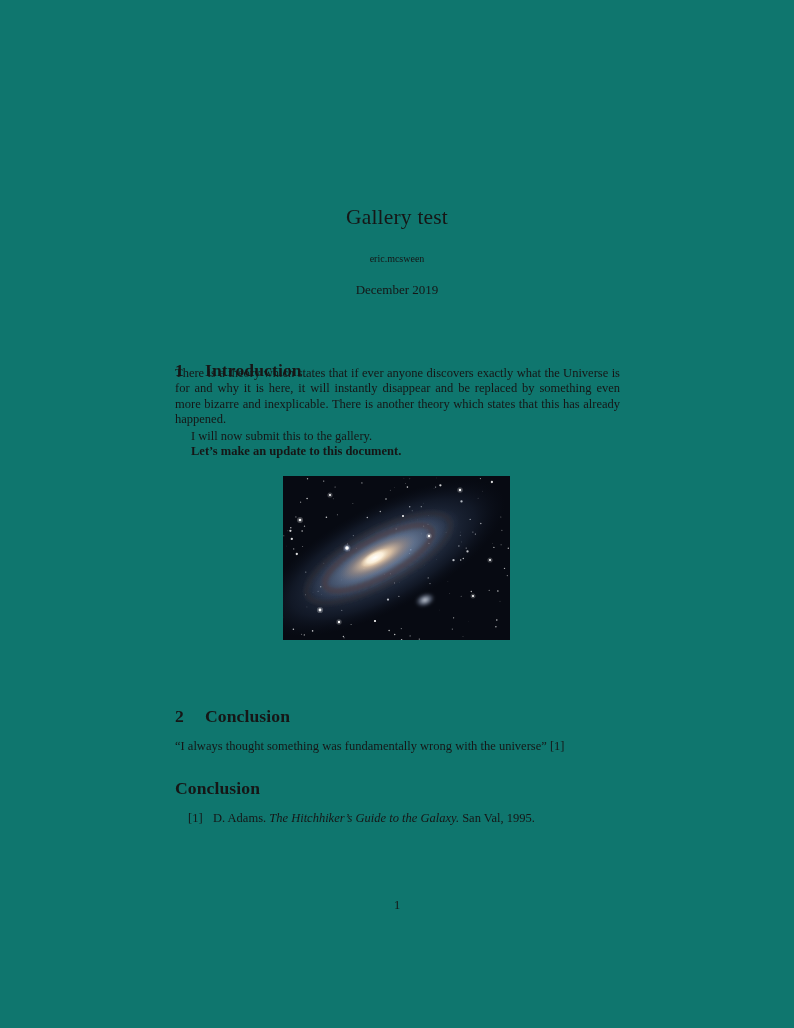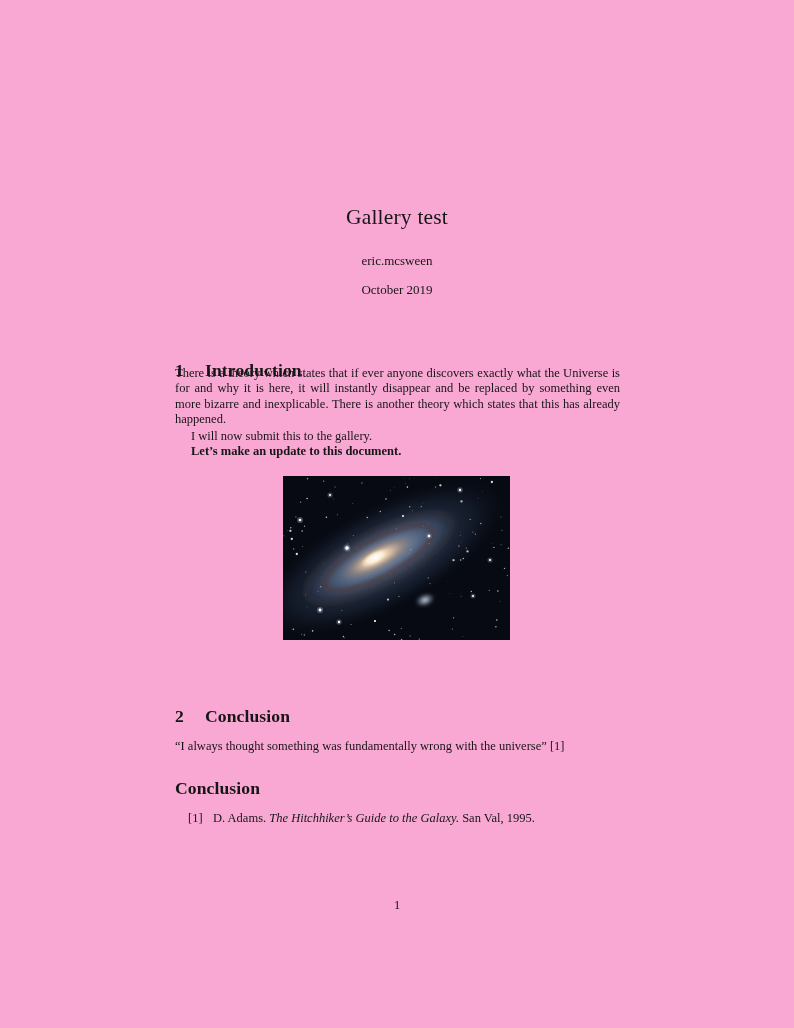--- a/index.html
+++ b/index.html
@@ -1,29 +1,29 @@
 <!DOCTYPE html>
 <html><head>
 <meta charset="utf-8">
 <style>
   html, body { margin: 0; padding: 0; background: #e8e8e8; }
   .page {
     position: relative;
     width: 794px;
     height: 1028px;
     margin: 0 auto;
-    background: #f9a8d4;
+    background: #0f766e;
     font-family: "Liberation Serif", "DejaVu Serif", serif;
     color: #161616;
     overflow: hidden;
   }
   .abs { position: absolute; margin: 0; }
   .centered { left: 0; right: 0; text-align: center; }
   .doc-title { top: 205px; font-size: 21.5px; font-weight: 400; letter-spacing: 0.2px; }
-  .doc-author { top: 253px; font-size: 13px; }
+  .doc-author { top: 253px; font-size: 10px; }
   .doc-date { top: 282px; font-size: 13px; }
 
   .col { left: 175px; width: 445px; }
   h2.sec { font-size: 17.6px; font-weight: 700; letter-spacing: 0.1px; }
   .sec-num { display: inline-block; min-width: 30px; }
   .sec-intro { top: 332px; margin-top: 28px; }
   .sec-conclusion { top: 706px; }
   .sec-references { top: 778px; }
 
   p.body-text { font-size: 12.5px; line-height: 15.4px; }
@@ -43,21 +43,21 @@
 
   .page-num { top: 898px; font-size: 12.5px; }
 </style>
 </head>
 <body>
 
 <div class="page">
 
   <h1 class="abs centered doc-title">Gallery test</h1>
   <div class="abs centered doc-author">eric.mcsween</div>
-  <div class="abs centered doc-date">October 2019</div>
+  <div class="abs centered doc-date">December 2019</div>
 
   <h2 class="abs col sec sec-intro"><span class="sec-num">1</span><span>Introduction</span></h2>
 
   <p class="abs col body-text para-main">There is a theory which states that if ever anyone discovers exactly what the Universe is for and why it is here, it will instantly disappear and be replaced by something even more bizarre and inexplicable. There is another theory which states that this has already happened.</p>
   <p class="abs col body-text para-indent para-submit">I will now submit this to the gallery.</p>
   <p class="abs col body-text para-indent para-update">Let’s make an update to this document.</p>
 
   <figure class="abs figure-block">
     <svg viewBox="0 0 227 164" xmlns="http://www.w3.org/2000/svg" role="img">
       <defs>

